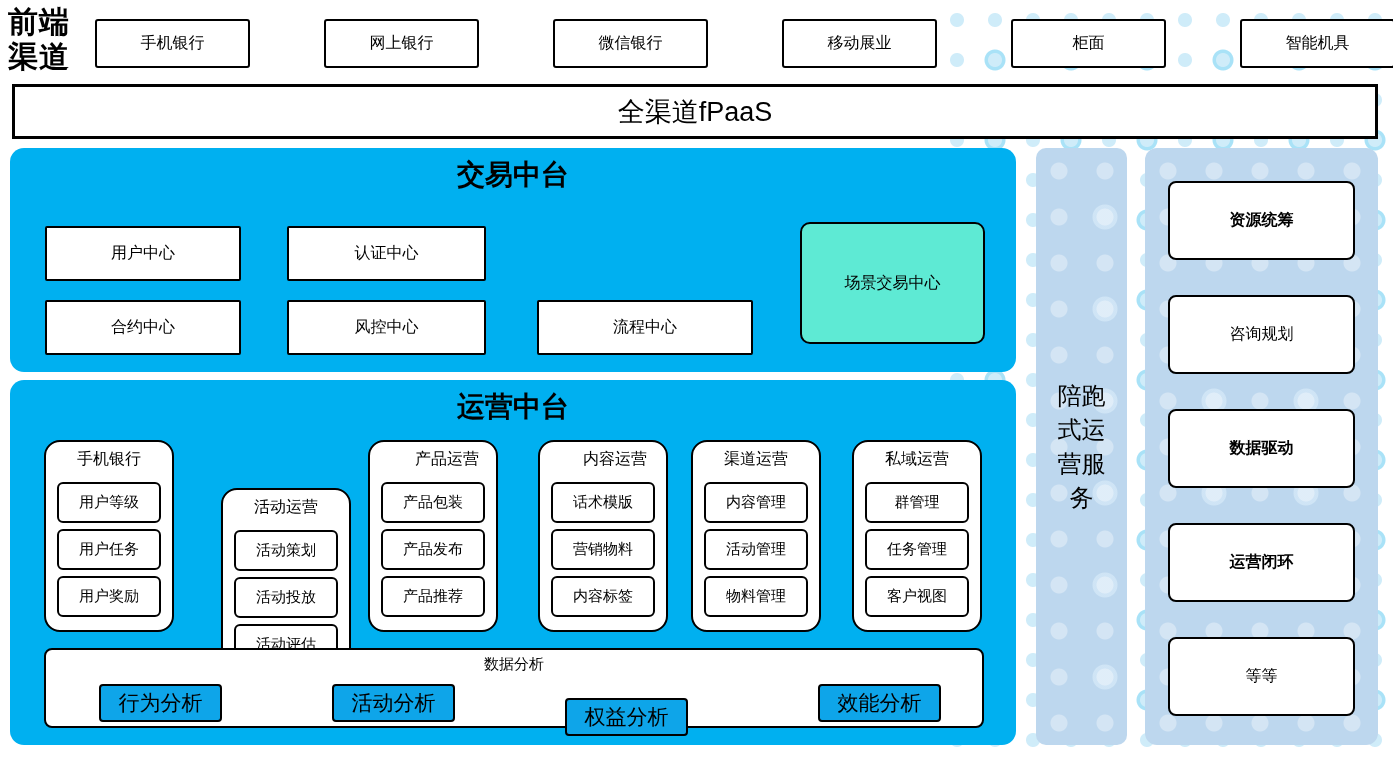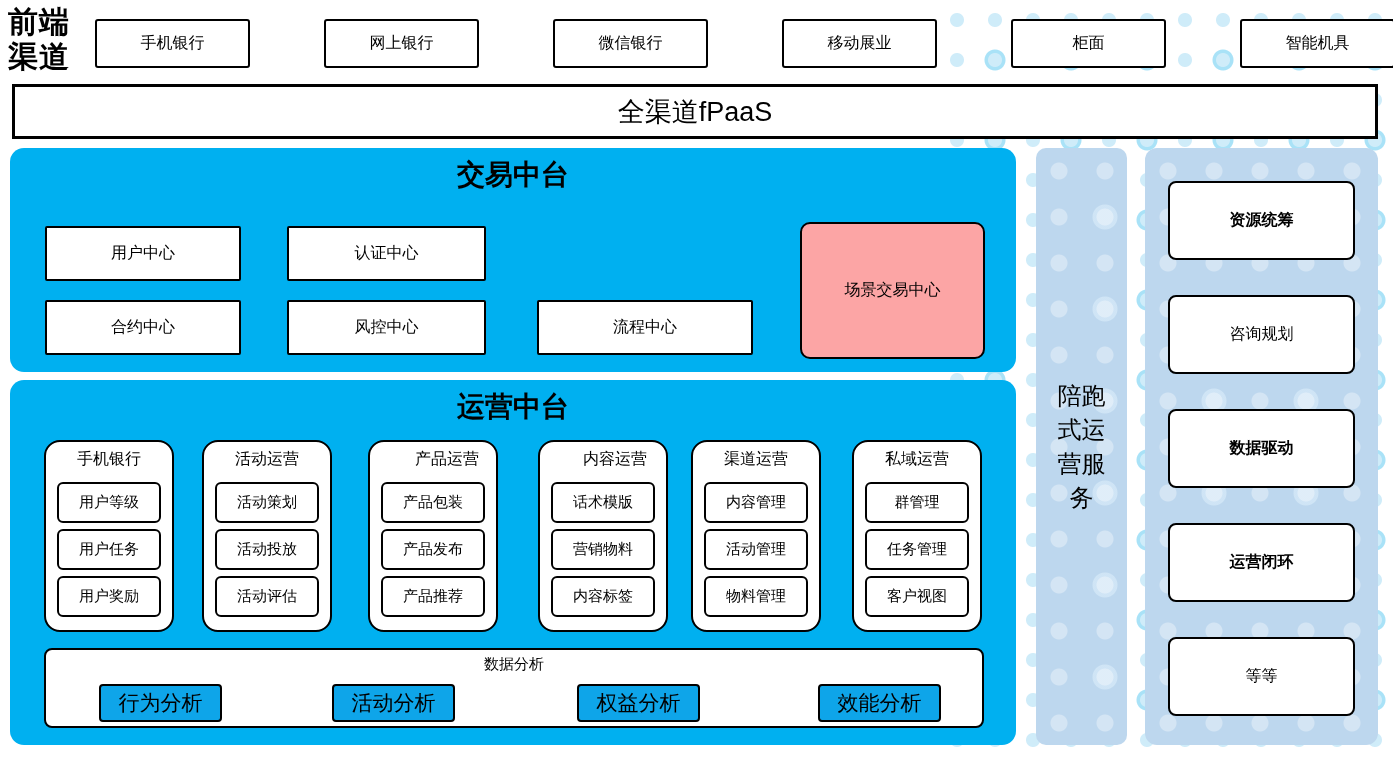--- a/index.html
+++ b/index.html
@@ -55,31 +55,31 @@
     position:absolute; height:55px; background:#fff;
     border:2px solid #000; border-radius:2px;
     display:flex; align-items:center; justify-content:center; font-size:16px;
   }
   .cb-c1 { left:35px;  width:196px; }
   .cb-c2 { left:277px; width:199px; }
   .cb-c3 { left:527px; width:216px; }
   .cb-r1 { top:78px; }
   .cb-r2 { top:152px; }
   .scene-box {
-    position:absolute; left:790px; top:74px; width:185px; height:137px;
-    background:#fca5a5; border:2px solid #000; border-radius:10px;
+    position:absolute; left:790px; top:74px; width:185px; height:122px;
+    background:#5eead4; border:2px solid #000; border-radius:10px;
     display:flex; align-items:center; justify-content:center; font-size:16px;
   }
 
   
   .ops-col {
     position:absolute; top:60px; width:130px; height:192px;
     background:#fff; border:2px solid #000; border-radius:16px;
   }
-  .oc-1 { left:34px; }  .oc-2 { left:192px; } .oc-3 { left:358px;padding-left:28px; }
+  .oc-1 { left:34px; }  .oc-2 { left:211px;margin-top:48px; } .oc-3 { left:358px;padding-left:28px; }
   .oc-4 { left:528px;padding-left:24px; } .oc-5 { left:681px; } .oc-6 { left:842px; }
   .ops-col-title { text-align:center; margin-top:7px; font-size:16px; }
   .ops-item {
     position:absolute; left:50%; transform:translateX(-50%);
     width:104px; height:41px; background:#fff;
     border:2px solid #000; border-radius:6px;
     display:flex; align-items:center; justify-content:center;
     font-size:15px; white-space:nowrap;
   }
   .oi-1 { top:40px; } .oi-2 { top:87px;text-align:center; } .oi-3 { top:134px; }
@@ -88,21 +88,21 @@
   .data-bar {
     position:absolute; left:34px; top:268px; width:940px; height:80px;
     background:#fff; border:2px solid #000; border-radius:8px;
   }
   .data-bar-title { text-align:center; margin-top:5px; font-size:15px; }
   .data-item {
     position:absolute; top:34px; width:123px; height:38px;
     background:#0ea5e9; border:2px solid #000; border-radius:4px;
     display:flex; align-items:center; justify-content:center; font-size:21px;
   }
-  .di-1 { left:53px; } .di-2 { left:286px; } .di-3 { left:531px; } .di-4 { left:772px; }
+  .di-1 { left:53px; } .di-2 { left:286px; } .di-3 { left:519px;margin-top:14px; } .di-4 { left:772px; }
 
   
   .lightblue {
     background-color:#BDD7EE;
     background-image:
       radial-gradient(circle, rgba(255,255,255,0.35) 8px, transparent 9px),
       radial-gradient(circle, rgba(226,242,252,0.5) 12px, transparent 13px);
     background-size: 46px 46px, 92px 92px;
     background-position: 0 0, 23px 23px;
   }

